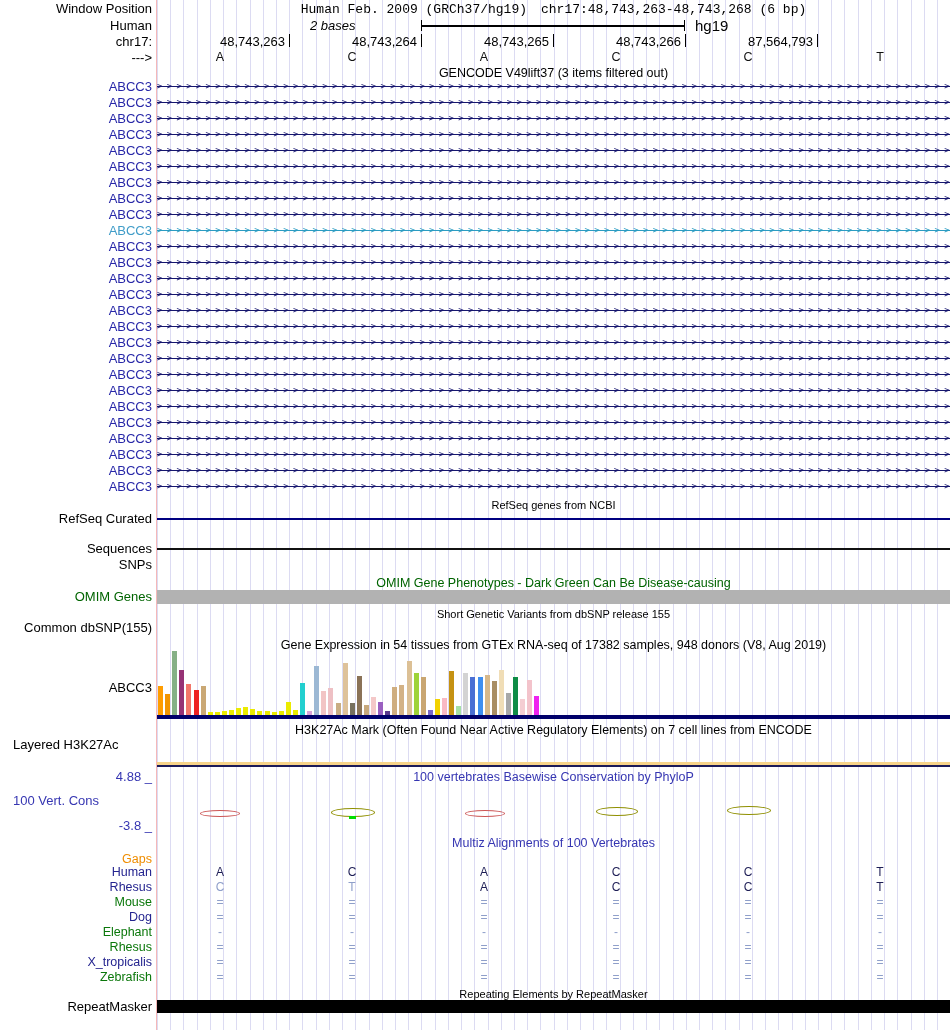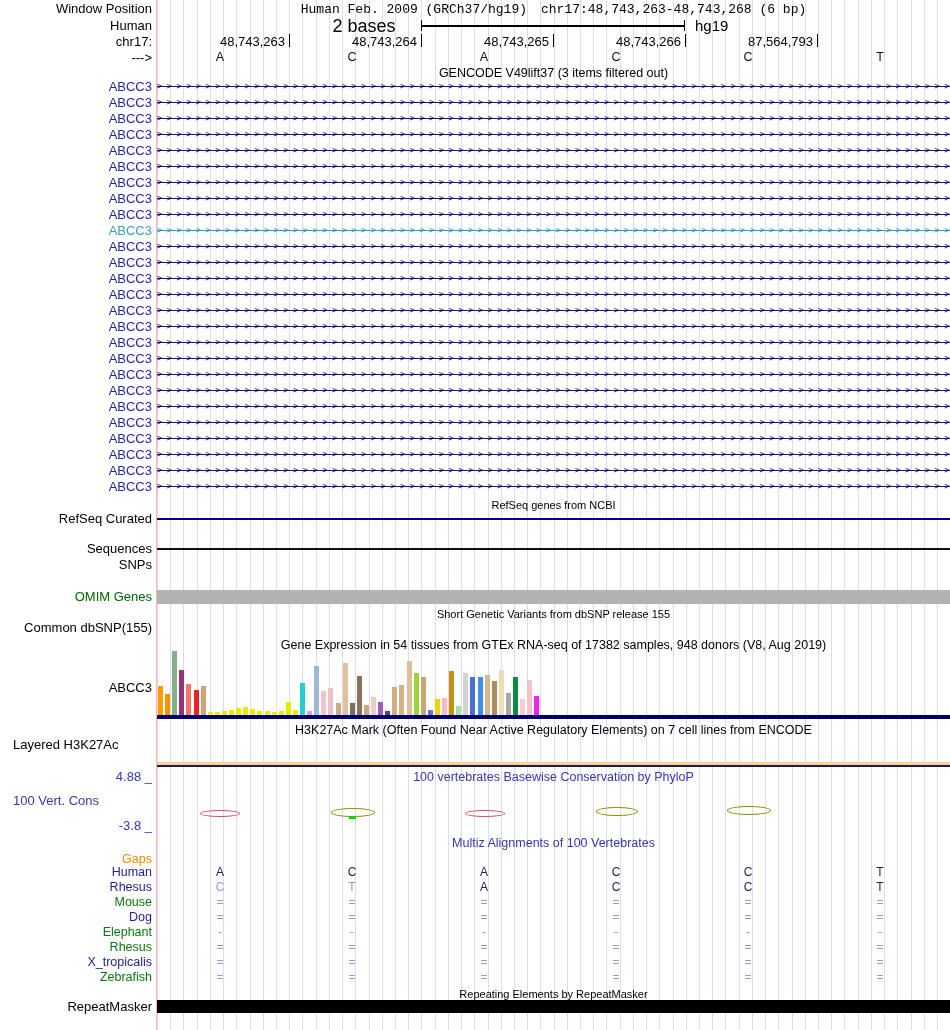--- a/index.html
+++ b/index.html
@@ -35,21 +35,21 @@
   <div id="gridlines" class="abs"></div>
   <div id="left-boundary" class="abs"></div>
 
   <div class="abs side-label" style="top:2px;">Window Position</div>
   <div class="abs header-center" style="top:2px;font-family:Liberation Mono, monospace;">
     <span>Human Feb. 2009 (GRCh37/hg19)</span>
     <span>chr17:48,743,263-48,743,268 (6 bp)</span>
   </div>
 
   <div class="abs side-label" style="top:19px;">Human</div>
-  <div class="abs" style="left:310px;top:19px;width:108px;text-align:center;font-size:18px;height:14px;line-height:14px;">2 bases</div>
+  <div class="abs" style="left:310px;top:19px;width:108px;text-align:left;font-size:13px;height:14px;line-height:14px;font-style:italic;">2 bases</div>
   <div class="abs scalebar-line" style="left:421px;top:25px;width:263px;"></div>
   <div class="abs scalebar-tick" style="left:421px;top:20px;"></div>
   <div class="abs scalebar-tick" style="left:684px;top:20px;"></div>
   <div class="abs" style="left:695px;top:19px;font-size:15px;height:14px;line-height:14px;">hg19</div>
 
   <div class="abs side-label" style="top:35px;">chr17:</div>
   <div id="coords">
       <div class="abs coord-num" style="left: 177px; top: 35px;">48,743,263</div>
       <div class="abs coord-tick" style="left: 289px; top: 34px;"></div>
       <div class="abs coord-num" style="left: 309px; top: 35px;">48,743,264</div>
@@ -207,20 +207,21 @@
     </div>
 
   <div class="abs track-title small-title" style="top:498px;">RefSeq genes from NCBI</div>
   <div class="abs side-label blue" style="top:512px;">RefSeq Curated</div>
   <div class="abs hline" style="top: 518px; height: 2px; background: rgb(0, 0, 128);" id="refseq-line"></div>
 
   <div class="abs side-label" style="top:542px;">Sequences</div>
   <div class="abs hline" style="top: 548px; height: 2px; background: rgb(17, 17, 17);" id="pubs-line"></div>
   <div class="abs side-label" style="top:558px;">SNPs</div>
 
+  <div class="abs track-title" style="top: 576px; color: rgb(0, 100, 0);" id="omim-title">OMIM Gene Phenotypes - Dark Green Can Be Disease-causing</div>
   <div class="abs side-label" style="top: 590px; color: rgb(0, 100, 0);">OMIM Genes</div>
   <div class="abs hline" style="top: 590px; height: 14px; background: rgb(178, 178, 178);" id="omim-bar"></div>
 
   <div class="abs track-title small-title" style="top:607px;">Short Genetic Variants from dbSNP release 155</div>
   <div class="abs side-label" style="top:621px;">Common dbSNP(155)</div>
 
   <div class="abs track-title" style="top:638px;">Gene Expression in 54 tissues from GTEx RNA-seq of 17382 samples, 948 donors (V8, Aug 2019)</div>
   <div class="abs side-label" style="top:681px;">ABCC3</div>
   <div id="gtex-bars">
       <div class="bar" style="left: 158px; top: 686px; height: 29px; background: rgb(255, 157, 0);"></div>

